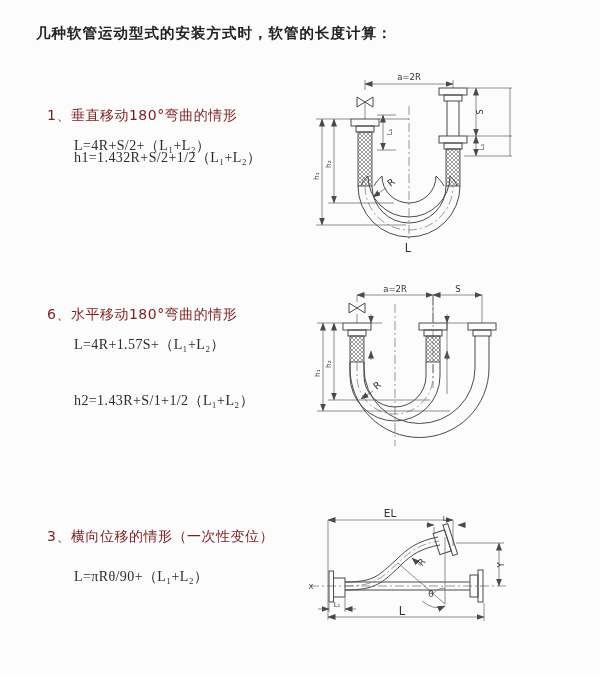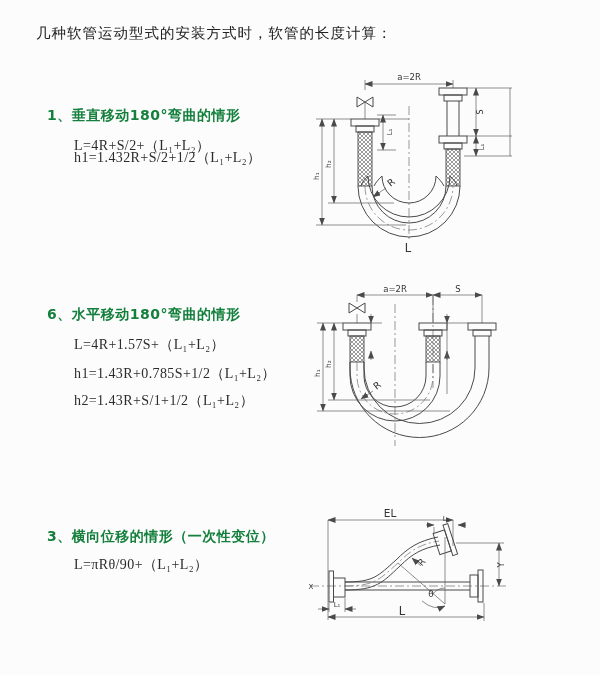--- a/index.html
+++ b/index.html
@@ -4,24 +4,24 @@
 <style>
   html,body{margin:0;padding:0;background:#e8e8e8;}
   .page{
     position:relative;width:600px;height:675px;margin:0 auto;
     background:#fcfcfc;overflow:hidden;
     font-family:"DejaVu Sans","Liberation Sans",sans-serif;
     color:#2d2d2d;
   }
   .title{
     position:absolute;left:36px;top:24px;
-    font-size:14.5px;font-weight:400;letter-spacing:1px;color:#222;
+    font-size:14.5px;font-weight:700;letter-spacing:1px;color:#222;
   }
   .heading{
-    position:absolute;font-size:14px;font-weight:700;letter-spacing:0.5px;color:#15803d;white-space:nowrap;
+    position:absolute;font-size:14px;font-weight:400;letter-spacing:0.5px;color:#7f1d1d;white-space:nowrap;
   }
   .formula{
     position:absolute;font-size:14px;font-weight:500;color:#2b2b2b;
     letter-spacing:0.4px;white-space:nowrap;font-family:Liberation Serif, serif;
   }
   .diagram{position:absolute;}
   svg text{font-family:"DejaVu Sans","Liberation Sans",sans-serif;fill:#333;}
   .ln{stroke:#4a4a4a;stroke-width:1;fill:none;}
   .tn{stroke:#5f5f5f;stroke-width:0.7;fill:none;}
   .cl{stroke:#6f6f6f;stroke-width:0.7;fill:none;stroke-dasharray:9 3 2 3;}
@@ -32,25 +32,24 @@
 <div class="page">
 
   <div class="title">几种软管运动型式的安装方式时，软管的长度计算：</div>
 
   <div class="heading" style="left:47px;top:107px">1、垂直移动180°弯曲的情形</div>
   <div class="formula" style="left:74px;top:137px">L=4R+S/2+（L₁+L₂）</div>
   <div class="formula" style="left:74px;top:149px">h1=1.432R+S/2+1/2（L₁+L₂）</div>
 
   <div class="heading" style="left:47px;top:306px">6、水平移动180°弯曲的情形</div>
   <div class="formula" style="left:74px;top:336px">L=4R+1.57S+（L₁+L₂）</div>
-  <div class="formula" style="left:74px;top:365px">h1=1.43R+0.785S+1/2（L₁+L₂）</div>
   <div class="formula" style="left:74px;top:392px">h2=1.43R+S/1+1/2（L₁+L₂）</div>
 
   <div class="heading" style="left:47px;top:528px">3、横向位移的情形（一次性变位）</div>
-  <div class="formula" style="left:74px;top:556px">L=πRθ/90+（L₁+L₂）</div>
+  <div class="formula" style="left:74px;top:568px">L=πRθ/90+（L₁+L₂）</div>
 
   <div class="diagram" style="left:306px;top:64px;width:230px;height:195px">
   <svg width="230" height="195" viewBox="0 0 230 195">
     <defs>
       <marker id="a1" markerWidth="8" markerHeight="6" refX="7.5" refY="3" orient="auto-start-reverse" markerUnits="userSpaceOnUse">
         <path d="M0,0 L8,3 L0,6 Z" fill="#4a4a4a"></path>
       </marker>
       <pattern id="hz1" width="4" height="4" patternUnits="userSpaceOnUse">
         <path d="M0,0 L4,4 M4,0 L0,4" stroke="#5a5a5a" stroke-width="0.6"></path>
       </pattern>

